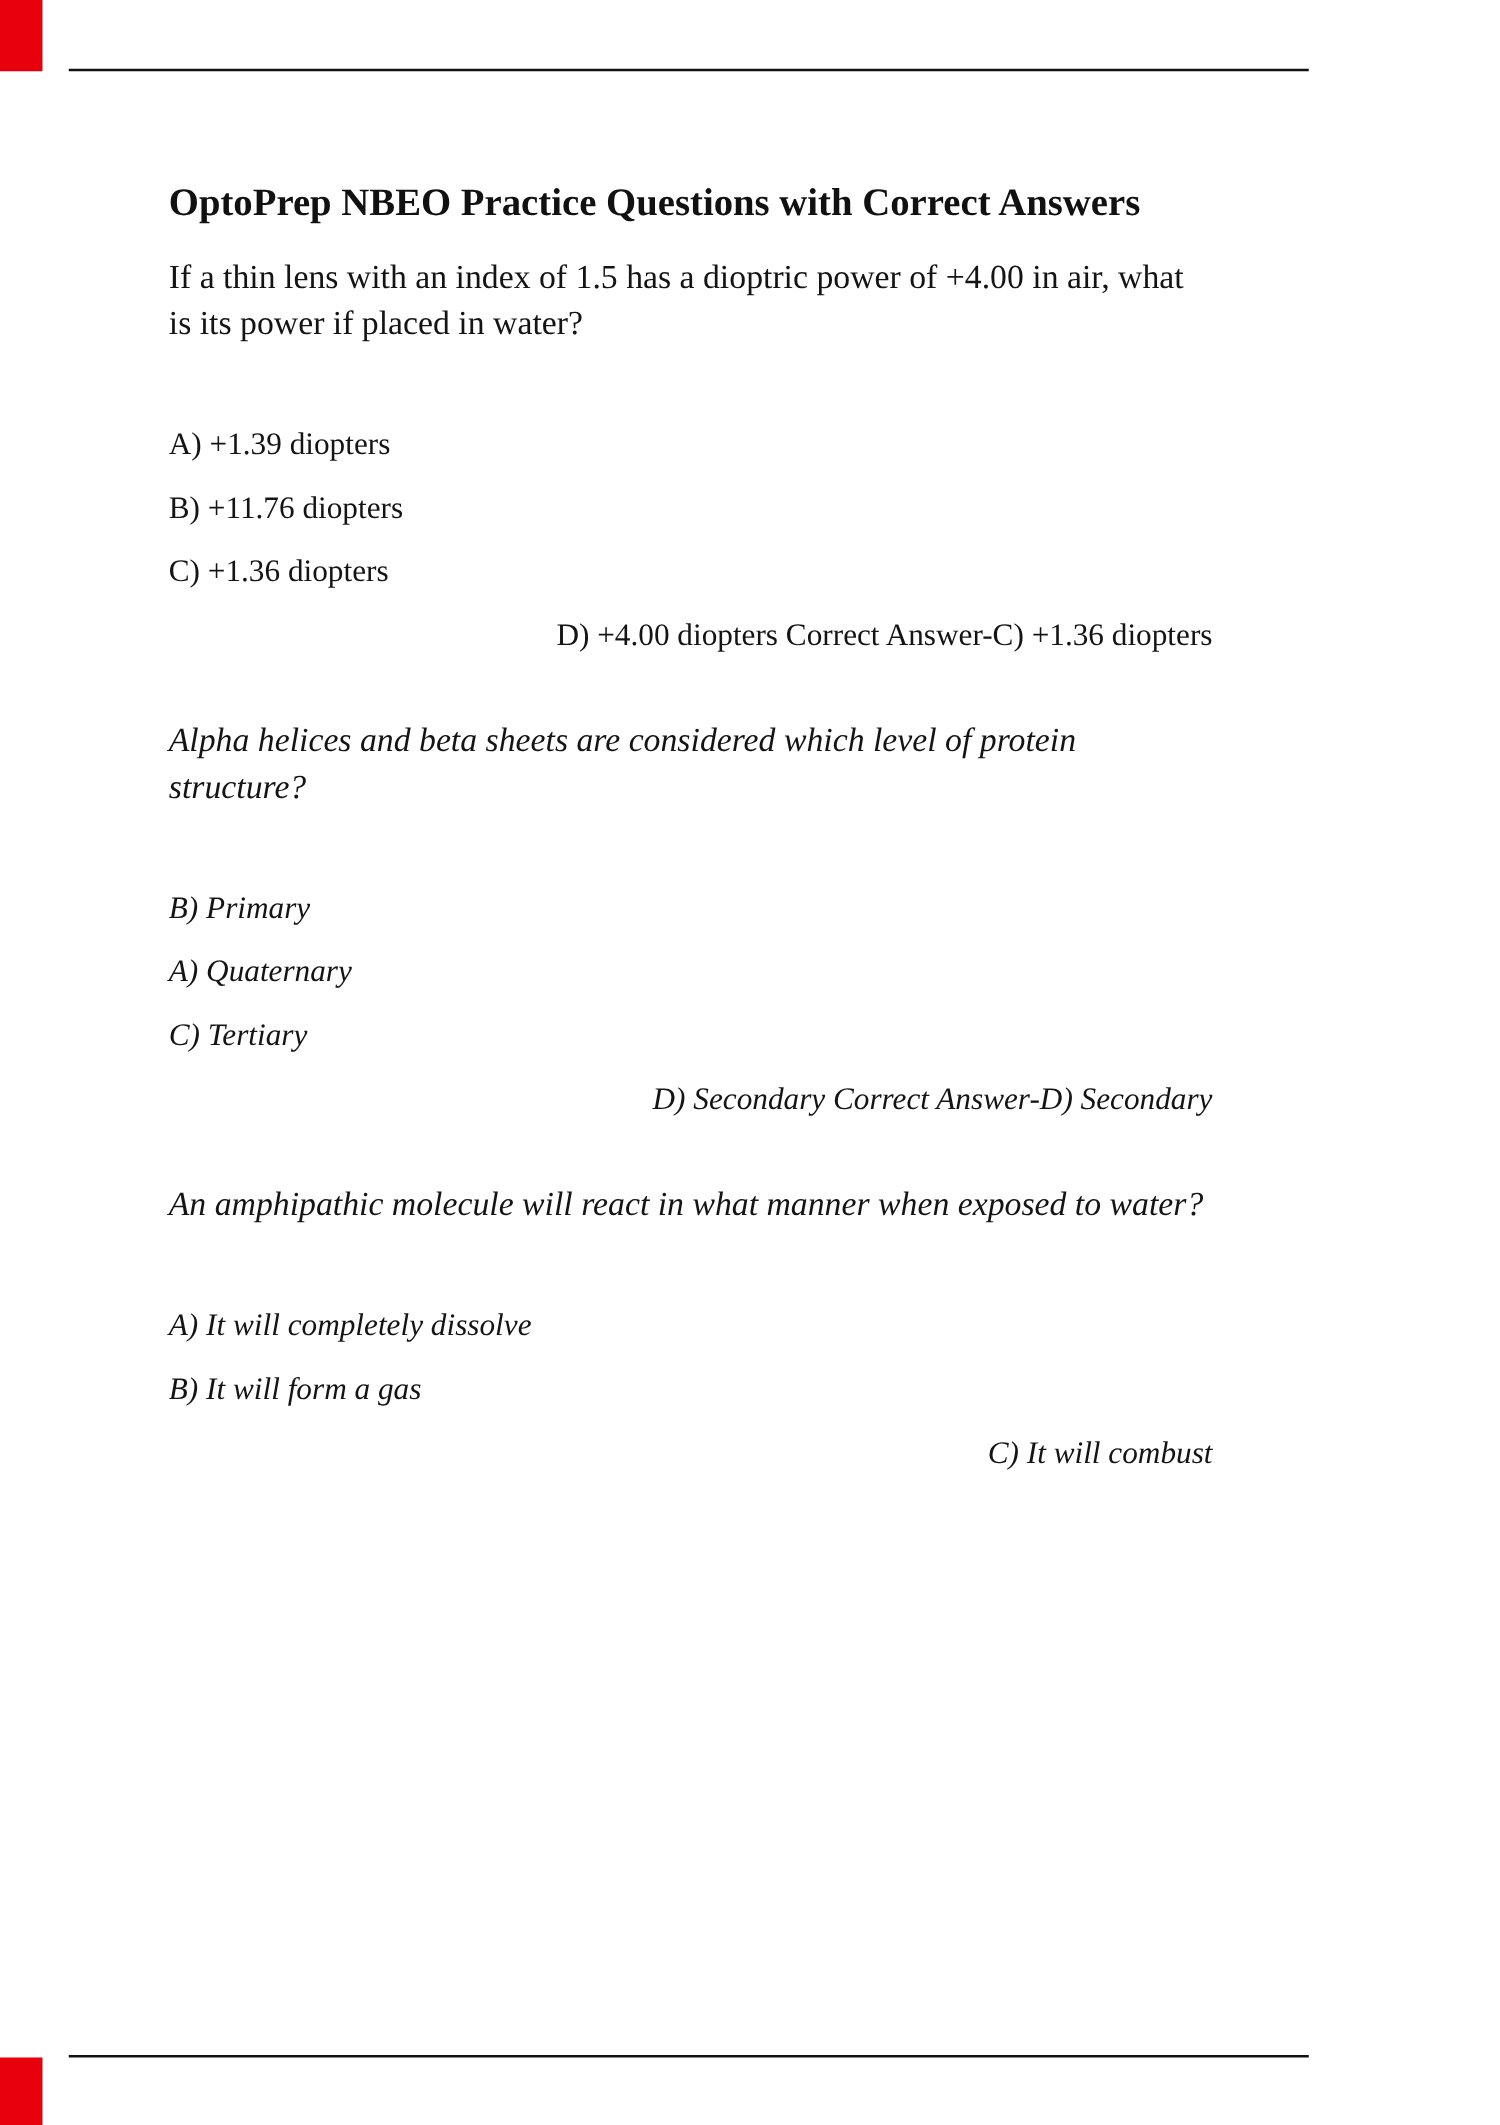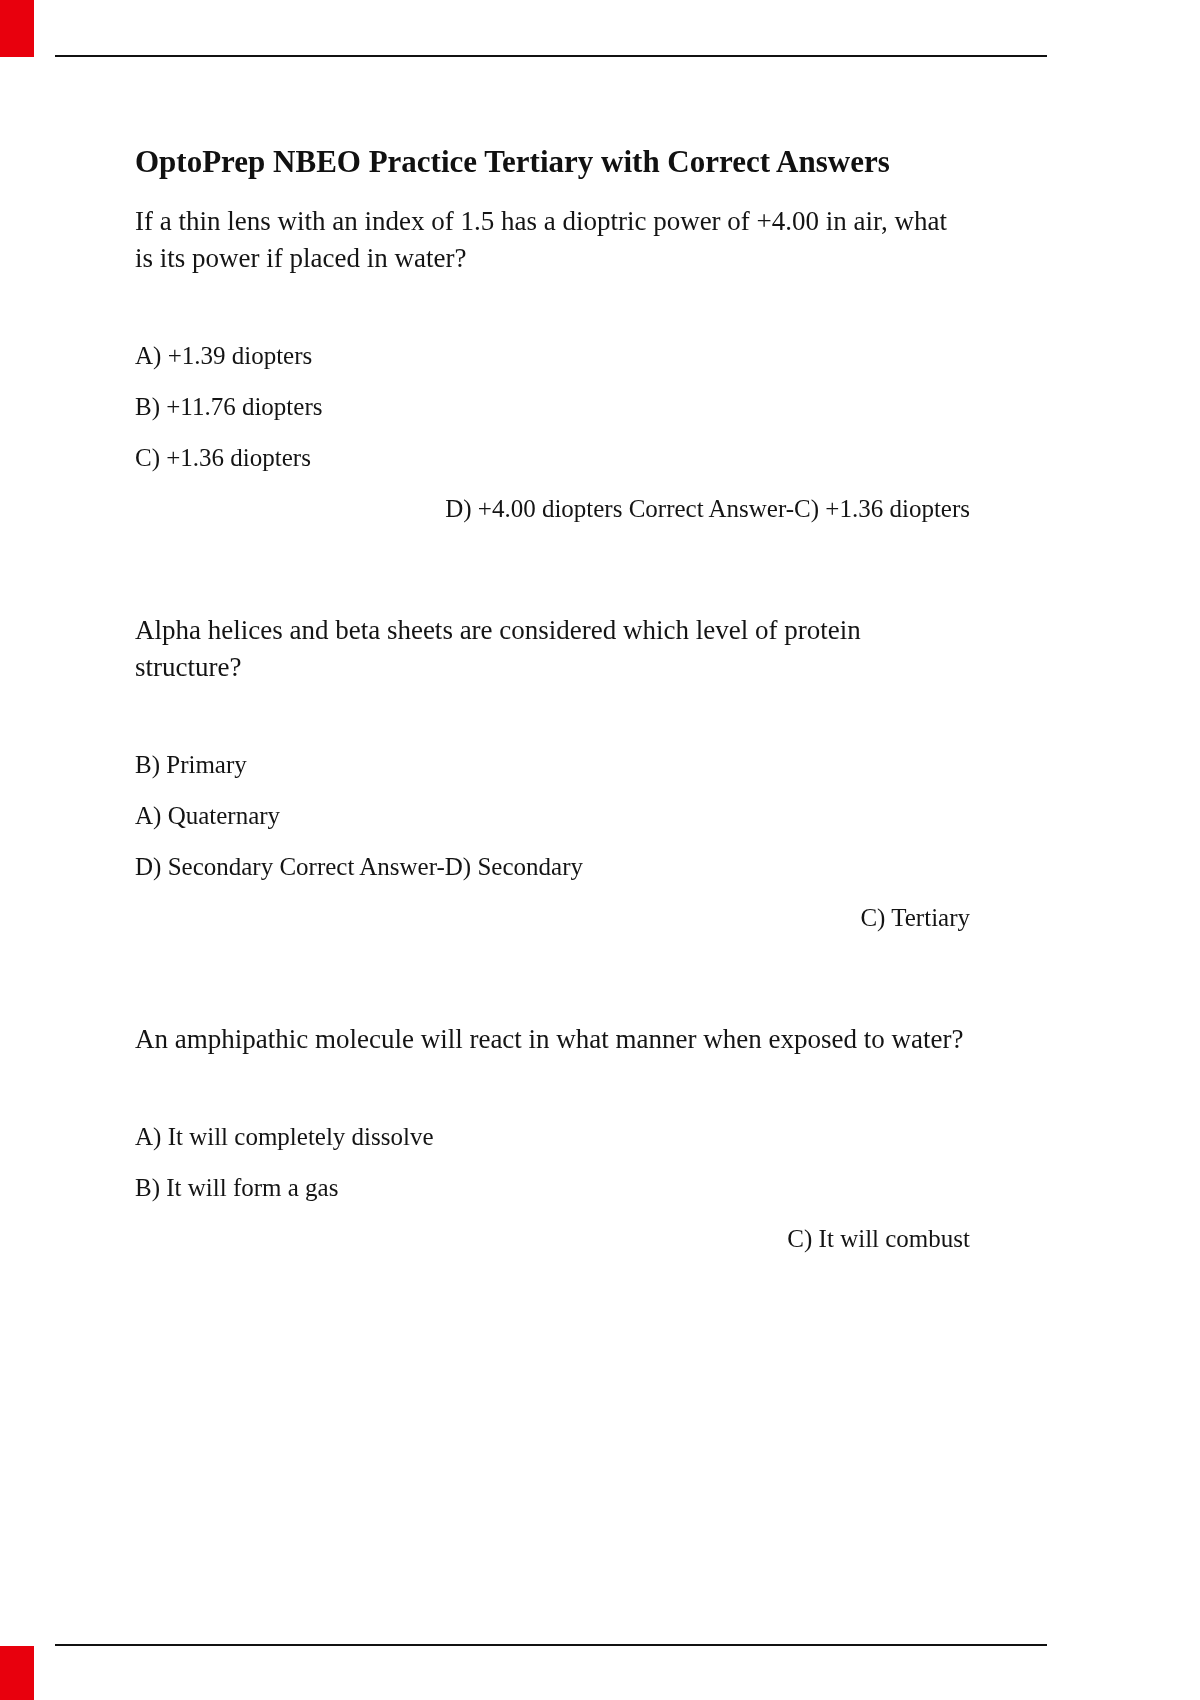--- a/index.html
+++ b/index.html
@@ -52,21 +52,22 @@
     font-weight: bold;
     color: #111111;
     max-width: 800px;
   }
   .question-text {
     margin: 0;
     font-size: 27px;
     line-height: 37px;
   }
   .qblock + .qblock {
-    margin-top: 88px;
+    margin-top: 50px;
+    font-style: italic;
   }
   .options {
     margin-top: 64px;
   }
   .option {
     margin: 0 0 21px 0;
     font-size: 25px;
     line-height: 30px;
   }
   .option:last-child { margin-bottom: 0; text-align: right; }
@@ -74,39 +75,39 @@
 </head>
 <body>
 
 <div class="page">
 
   <div class="red-corner-top"></div>
   <div class="top-rule"></div>
 
   <main class="content">
 
-    <h1 class="doc-title">OptoPrep NBEO Practice Tertiary with Correct Answers</h1>
+    <h1 class="doc-title">OptoPrep NBEO Practice Questions with Correct Answers</h1>
 
     <section class="qblock">
       <p class="question-text">If a thin lens with an index of 1.5 has a dioptric power of +4.00 in air, what is its power if placed in water?</p>
       <div class="options">
         <p class="option">A) +1.39 diopters</p>
         <p class="option">B) +11.76 diopters</p>
         <p class="option">C) +1.36 diopters</p>
         <p class="option">D) +4.00 diopters Correct Answer-C) +1.36 diopters</p>
       </div>
     </section>
 
     <section class="qblock">
       <p class="question-text">Alpha helices and beta sheets are considered which level of protein structure?</p>
       <div class="options">
         <p class="option">B) Primary</p>
         <p class="option">A) Quaternary</p>
+        <p class="option">C) Tertiary</p>
         <p class="option">D) Secondary Correct Answer-D) Secondary</p>
-        <p class="option">C) Tertiary</p>
       </div>
     </section>
 
     <section class="qblock">
       <p class="question-text">An amphipathic molecule will react in what manner when exposed to water?</p>
       <div class="options">
         <p class="option">A) It will completely dissolve</p>
         <p class="option">B) It will form a gas</p>
         <p class="option">C) It will combust</p>
       </div>

